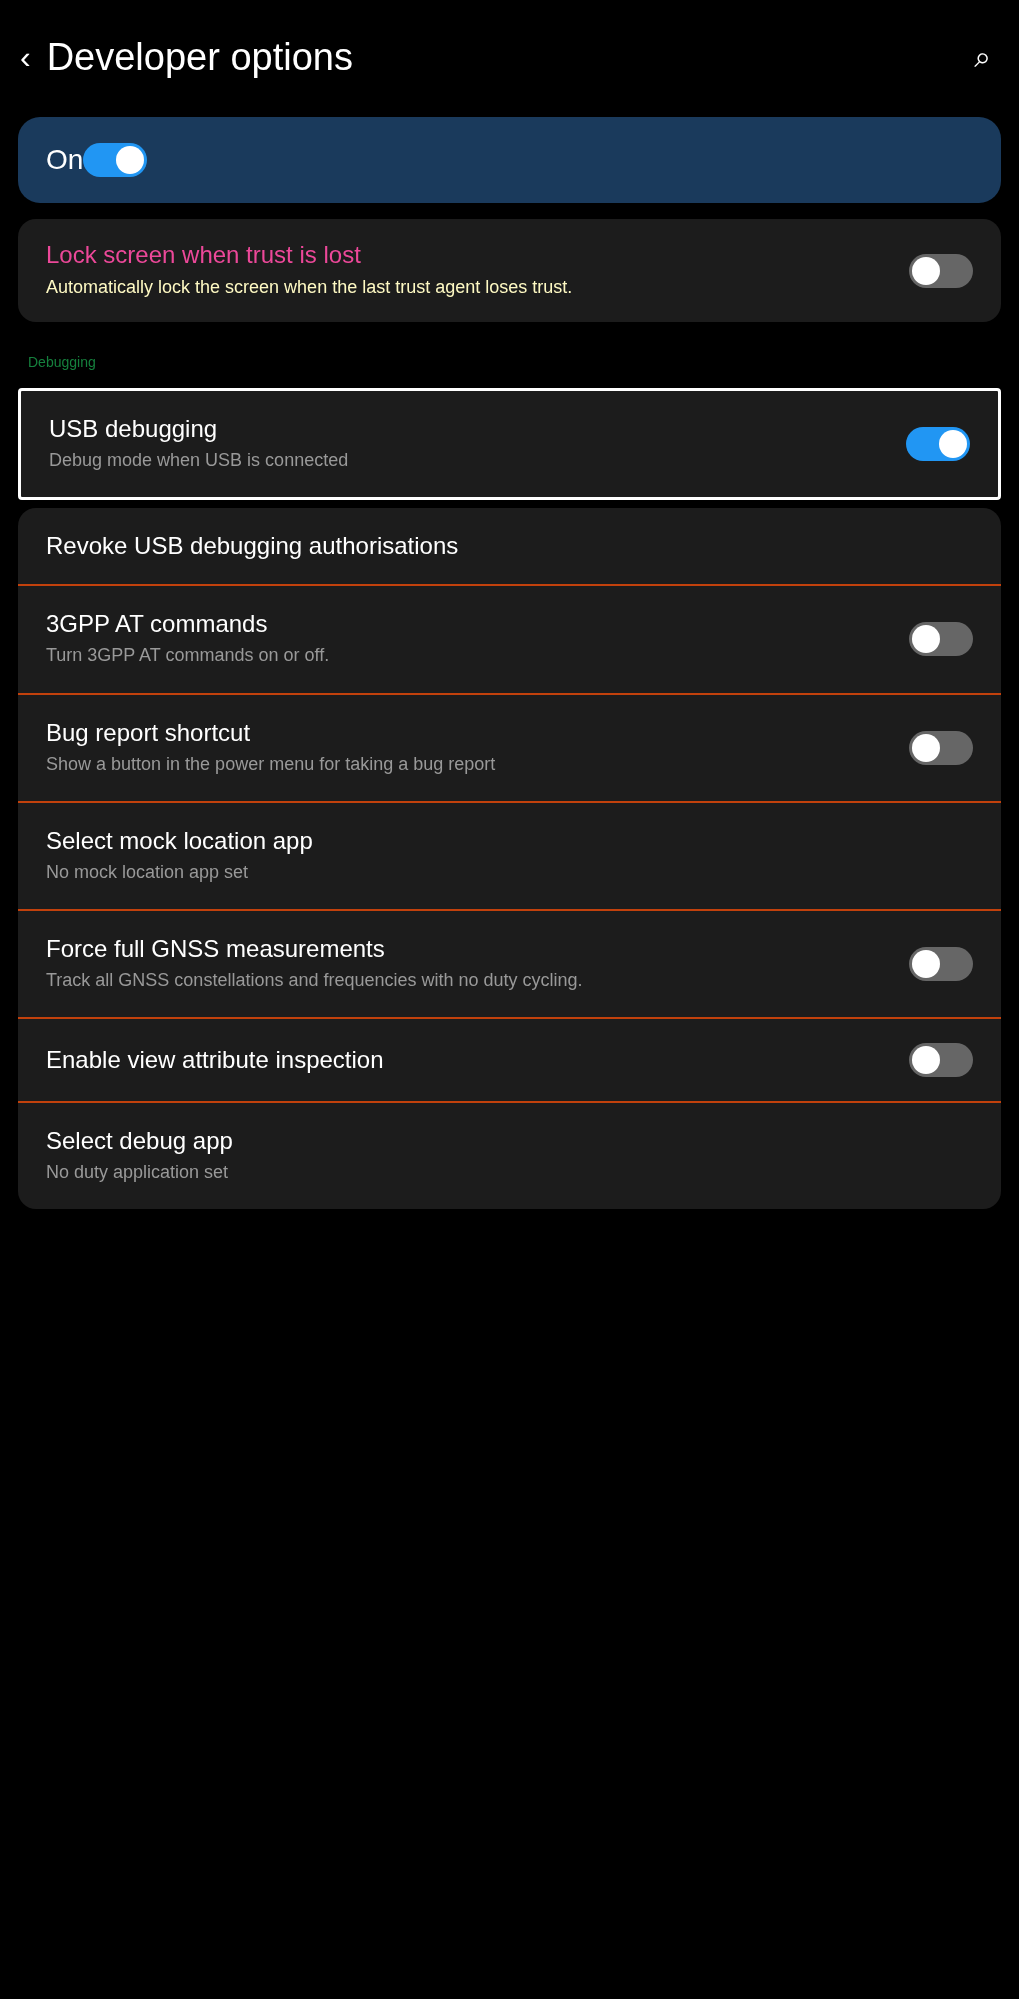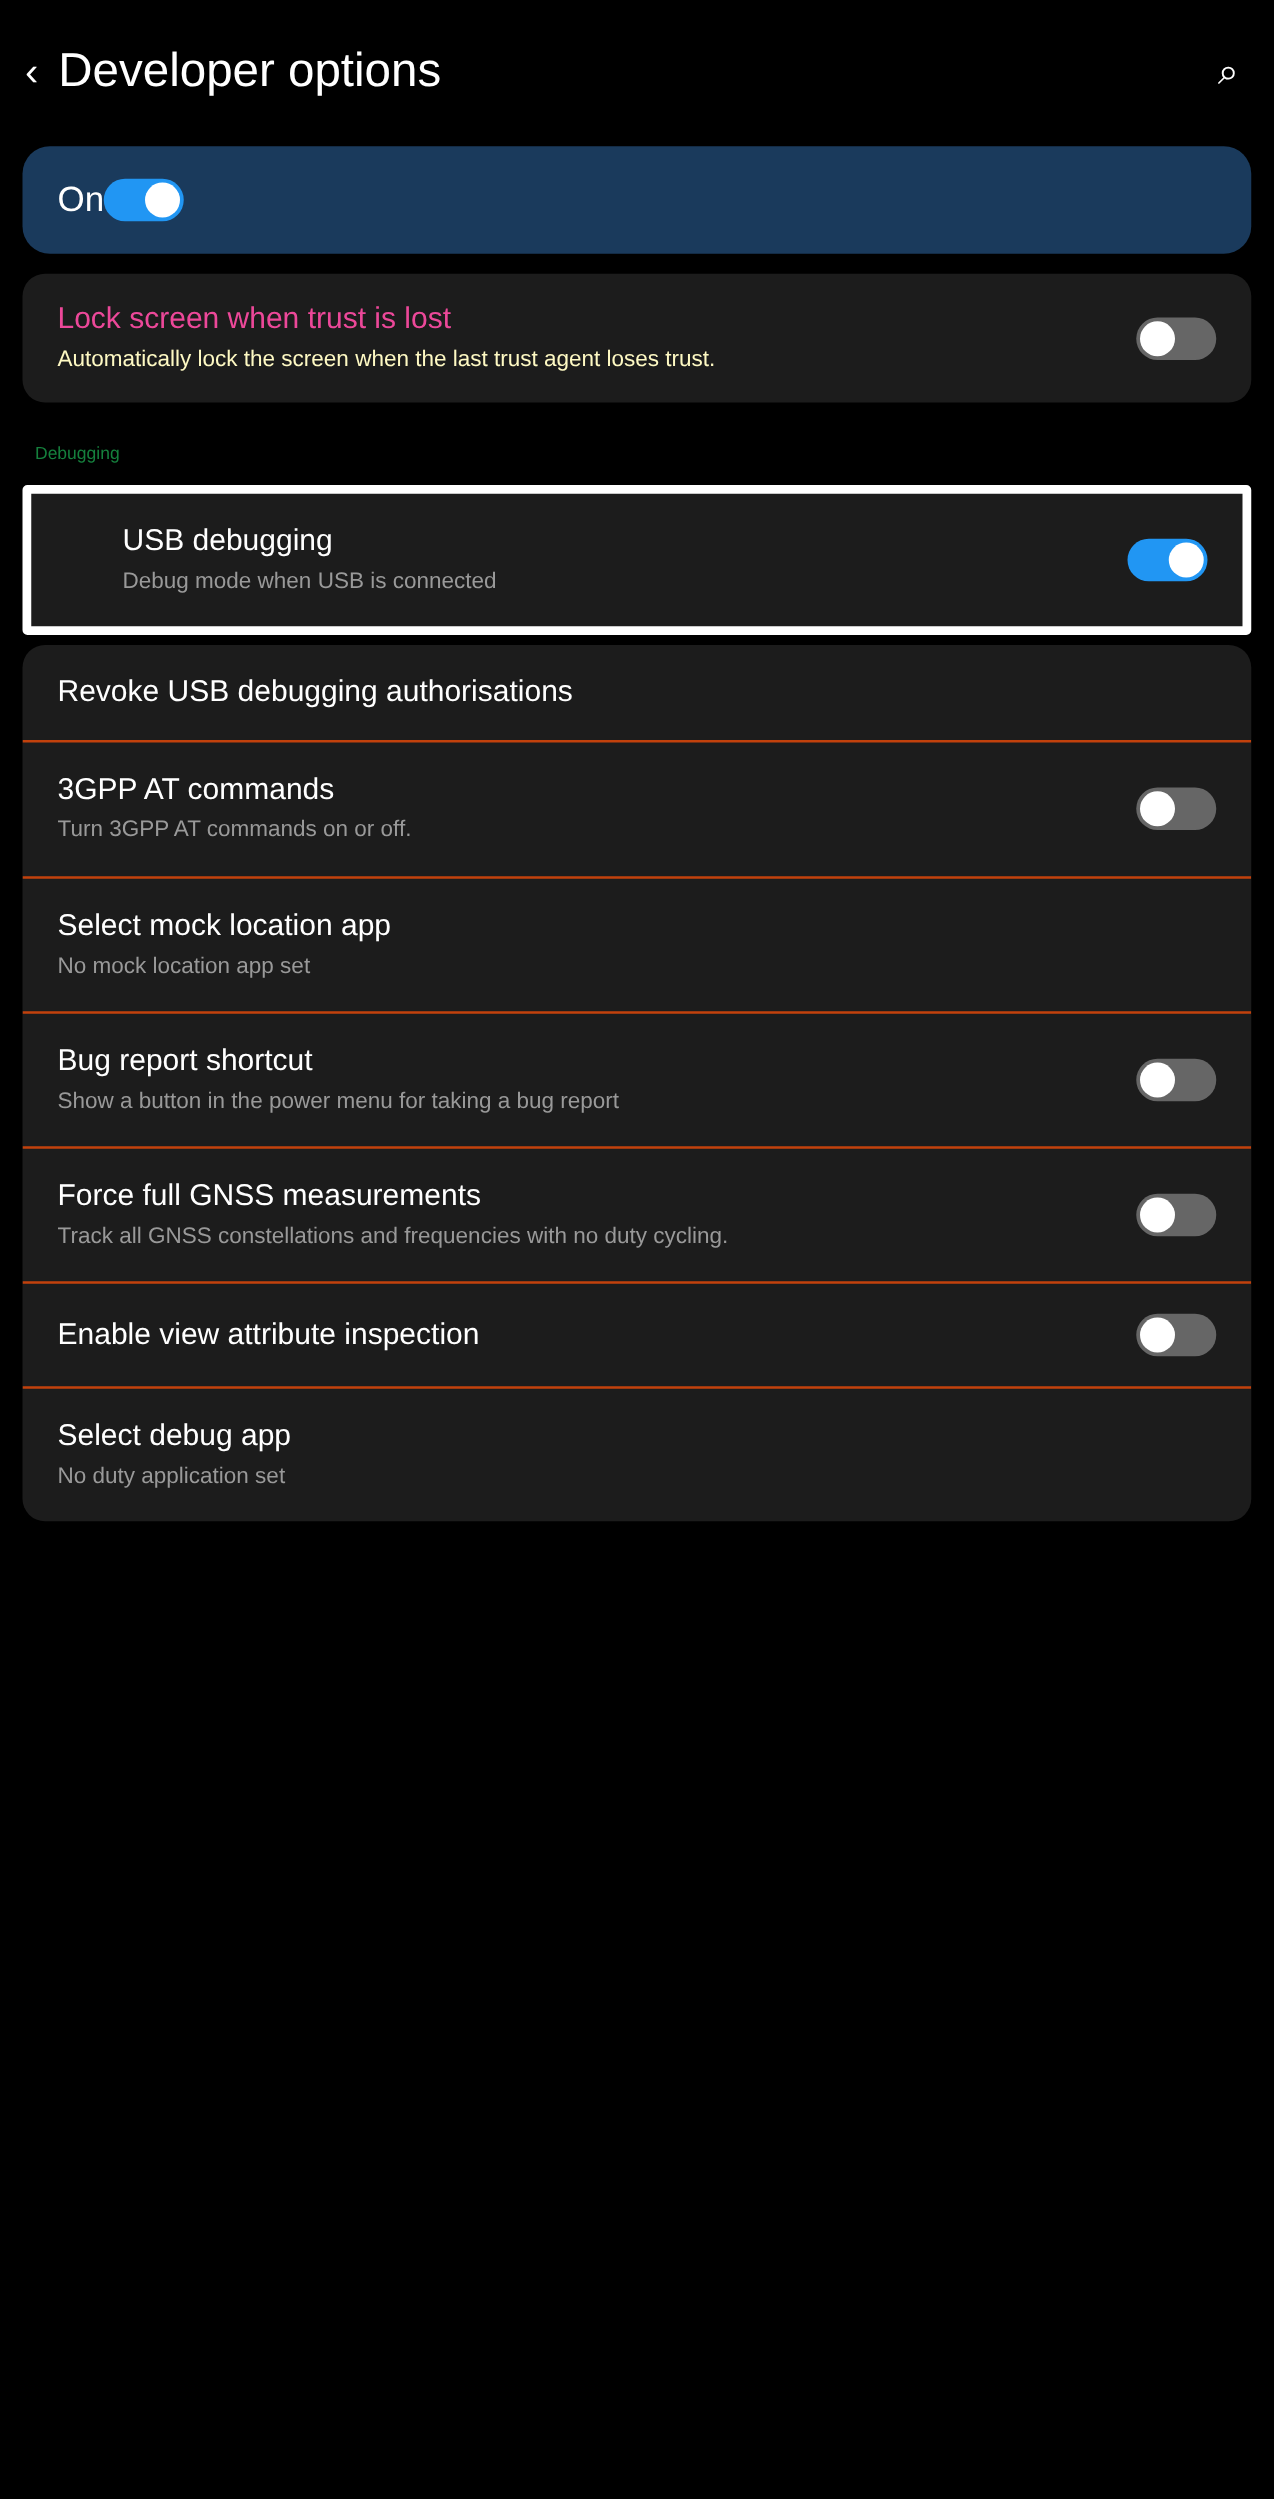--- a/index.html
+++ b/index.html
@@ -143,22 +143,21 @@
       font-size: 14px;
       color: #15803d;
       font-weight: 400;
     }
 
     .usb-debugging-group {
       background: #1c1c1c;
       border-radius: 4px;
       margin: 8px 18px;
       overflow: hidden;
-      border: 7px solid #ffffff;
-      padding-left: 45px;
+      border: 3px solid #ffffff;
     }
 
     .list-group {
       background: #1c1c1c;
       border-radius: 18px;
       margin: 8px 18px;
       overflow: hidden;
     }
 
     .list-item {
@@ -253,37 +252,37 @@
       <div class="list-item-title">3GPP AT commands</div>
       <div class="list-item-subtitle">Turn 3GPP AT commands on or off.</div>
     </div>
     <div class="toggle off">
       <div class="toggle-knob"></div>
     </div>
   </div>
 
   <div class="list-item">
     <div class="list-item-text">
+      <div class="list-item-title">Bug report shortcut</div>
+      <div class="list-item-subtitle">Show a button in the power menu for taking a bug report</div>
+    </div>
+    <div class="toggle off">
+      <div class="toggle-knob"></div>
+    </div>
+  </div>
+
+  <div class="list-item">
+    <div class="list-item-text">
       <div class="list-item-title">Select mock location app</div>
       <div class="list-item-subtitle">No mock location app set</div>
     </div>
   </div>
 
   <div class="list-item">
     <div class="list-item-text">
-      <div class="list-item-title">Bug report shortcut</div>
-      <div class="list-item-subtitle">Show a button in the power menu for taking a bug report</div>
-    </div>
-    <div class="toggle off">
-      <div class="toggle-knob"></div>
-    </div>
-  </div>
-
-  <div class="list-item">
-    <div class="list-item-text">
       <div class="list-item-title">Force full GNSS measurements</div>
       <div class="list-item-subtitle">Track all GNSS constellations and frequencies with no duty cycling.</div>
     </div>
     <div class="toggle off">
       <div class="toggle-knob"></div>
     </div>
   </div>
 
   <div class="list-item no-subtitle">
     <div class="list-item-text">

